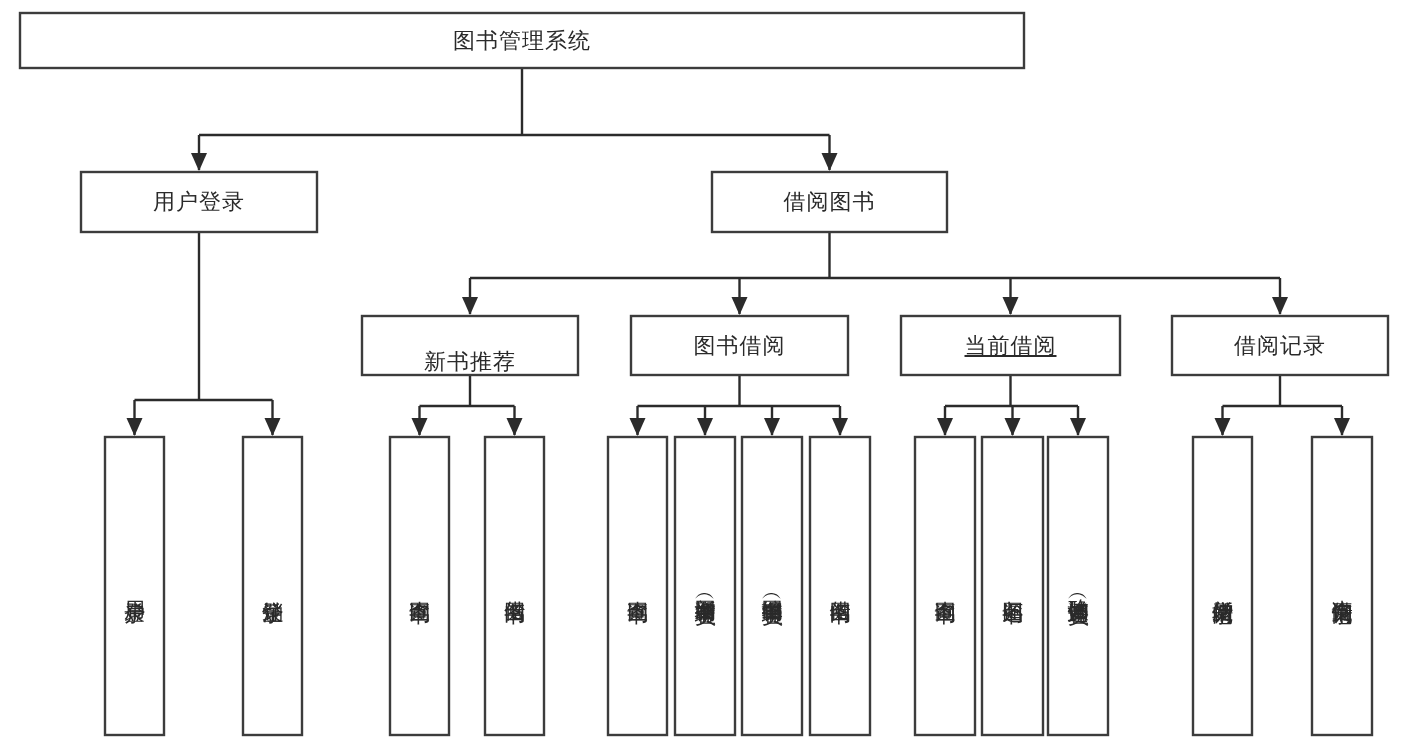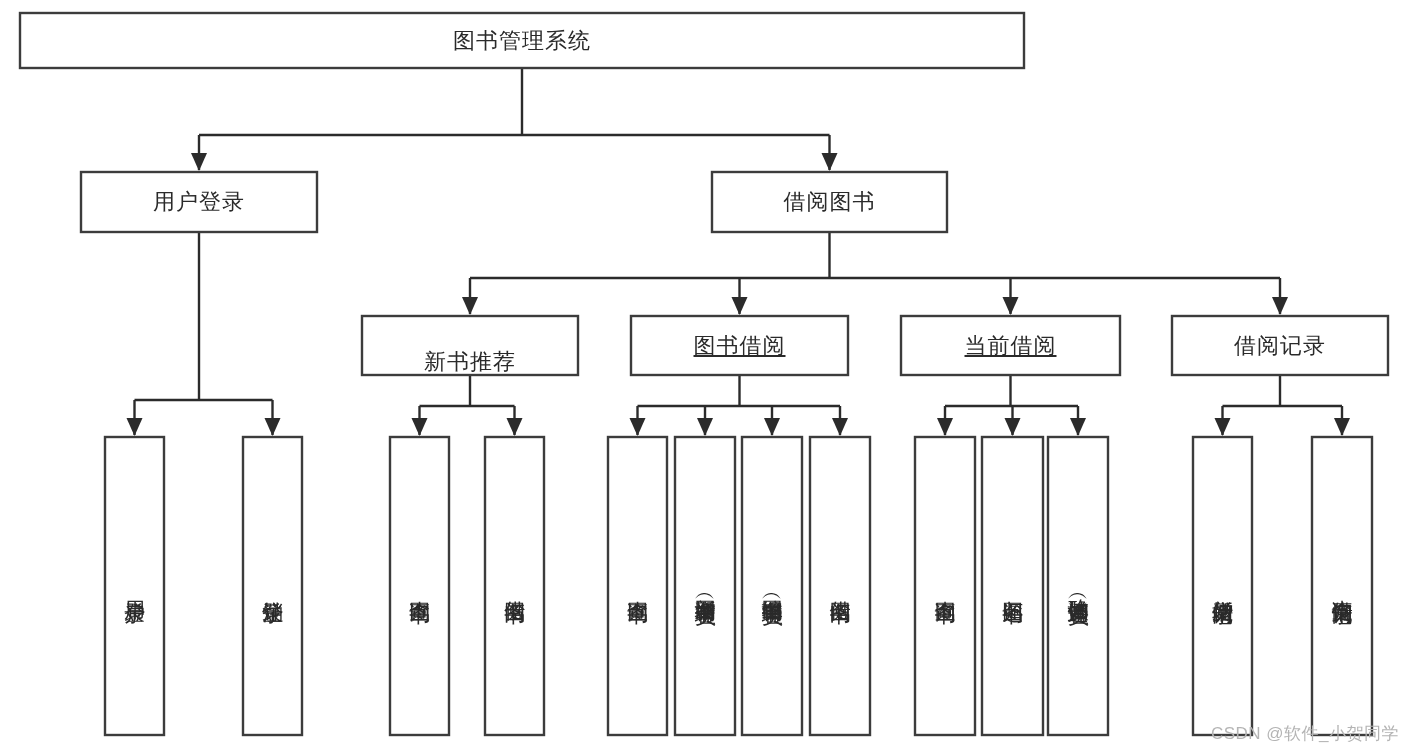--- a/index.html
+++ b/index.html
@@ -103,32 +103,31 @@
         <rect x="1193" y="437" width="59" height="298" class="node-box"></rect>
         <rect x="1312" y="437" width="60" height="298" class="node-box"></rect>
       </g>
   </svg>
 
   <div id="labels">
       <div class="hbox-text" style="left: 20px; top: 13px; width: 1004px; height: 55px;">图书管理系统</div>
       <div class="hbox-text" style="left: 81px; top: 172px; width: 236px; height: 60px;">用户登录</div>
       <div class="hbox-text" style="left: 712px; top: 172px; width: 235px; height: 60px;">借阅图书</div>
       <div class="hbox-text" style="left: 362px; top: 316px; width: 216px; height: 59px; margin-top: 16px;">新书推荐</div>
-      <div class="hbox-text" style="left: 631px; top: 316px; width: 217px; height: 59px; text-decoration: underline;">图书借阅</div>
+      <div class="hbox-text" style="left: 631px; top: 316px; width: 217px; height: 59px;">图书借阅</div>
       <div class="hbox-text" style="left: 901px; top: 316px; width: 219px; height: 59px; text-decoration: underline;">当前借阅</div>
       <div class="hbox-text" style="left: 1172px; top: 316px; width: 216px; height: 59px;">借阅记录</div>
       <div class="vbox-text" style="left: 105px; top: 437px; width: 59px; height: 298px;">用户登录</div>
       <div class="vbox-text" style="left: 243px; top: 437px; width: 59px; height: 298px;">注销登录</div>
       <div class="vbox-text" style="left: 390px; top: 437px; width: 59px; height: 298px;">查询图书</div>
       <div class="vbox-text" style="left: 485px; top: 437px; width: 59px; height: 298px;">借阅图书</div>
       <div class="vbox-text" style="left: 608px; top: 437px; width: 59px; height: 298px;">查询图书</div>
       <div class="vbox-text" style="left: 675px; top: 437px; width: 60px; height: 298px;">新增图书（管理员）</div>
       <div class="vbox-text" style="left: 742px; top: 437px; width: 60px; height: 298px;">编辑图书（管理员）</div>
       <div class="vbox-text" style="left: 810px; top: 437px; width: 60px; height: 298px;">借阅图书</div>
       <div class="vbox-text" style="left: 915px; top: 437px; width: 60px; height: 298px;">查询图书</div>
       <div class="vbox-text" style="left: 982px; top: 437px; width: 61px; height: 298px;">归还图书</div>
       <div class="vbox-text" style="left: 1048px; top: 437px; width: 60px; height: 298px;">确认归还（管理员）</div>
       <div class="vbox-text" style="left: 1193px; top: 437px; width: 59px; height: 298px;">新增借阅记录</div>
       <div class="vbox-text" style="left: 1312px; top: 437px; width: 60px; height: 298px;">查询借阅记录</div>
     </div>
 
-  <div id="watermark">CSDN @软件_小贺同学</div>
 </div>
 
 </body></html>

